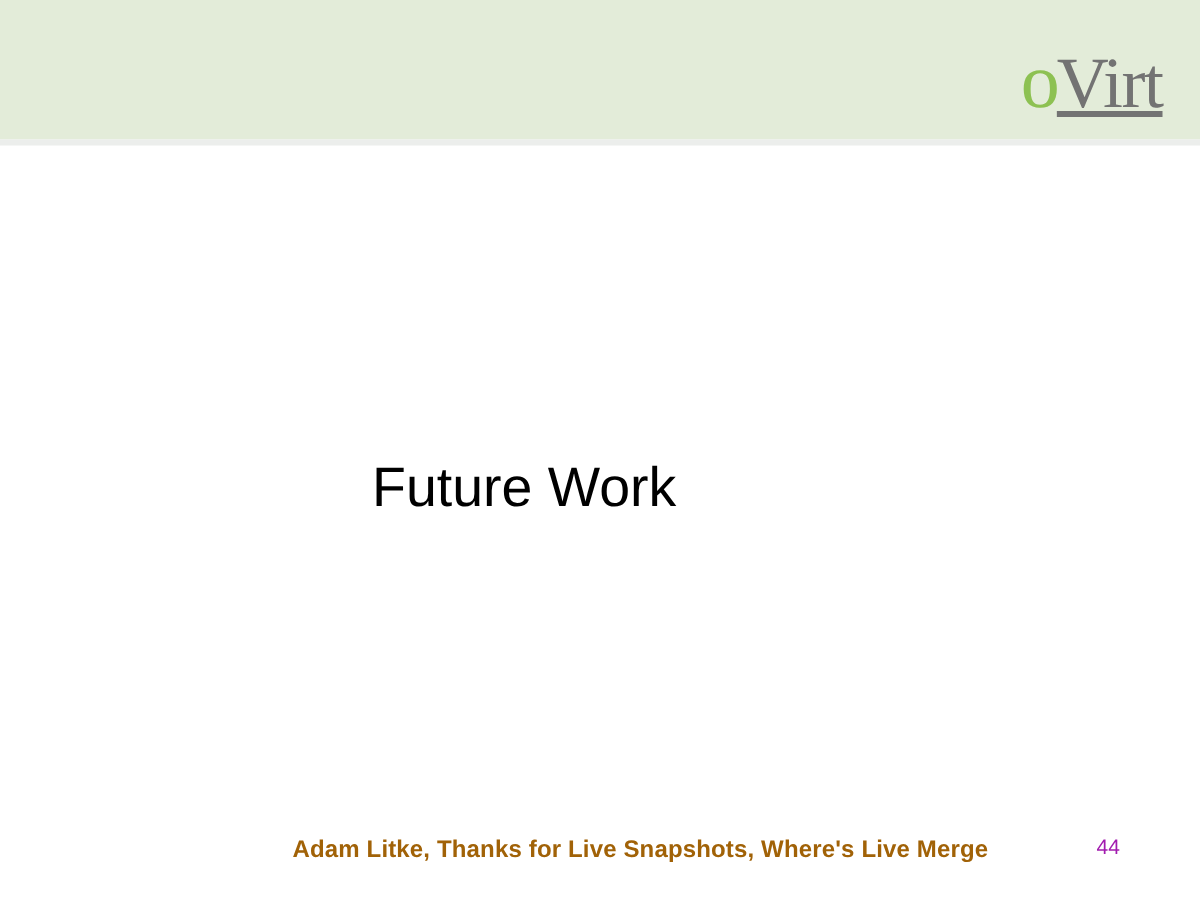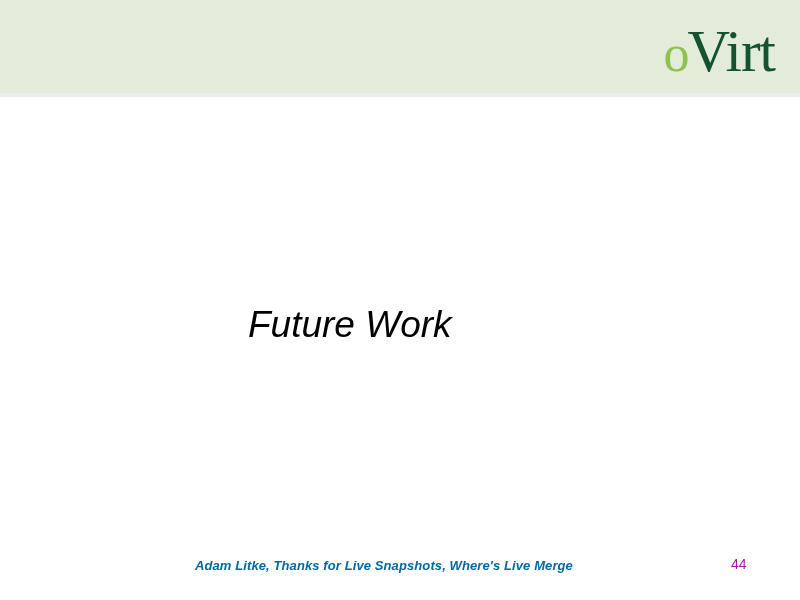--- a/index.html
+++ b/index.html
@@ -47,44 +47,44 @@
     white-space: nowrap;
     user-select: none;
   }
   .logo .logo-o {
     color: #8dc152;
     font-size: 52px;
     vertical-align: baseline;
     letter-spacing: -2px;
   }
   .logo .logo-virt {
-    color: #14532d;
-    font-size: 59px;
+    color: #737373;
+    font-size: 48px;
     vertical-align: baseline;
+    text-decoration: underline;
   }
   
   .content-area {
     position: absolute;
     left: 0;
     top: 97px;
     width: 800px;
     height: 450px;
   }
   .slide-title {
     position: absolute;
     left: 248px;
     top: 206px;
     font-family: "Liberation Sans", sans-serif;
     font-size: 37px;
     font-weight: normal;
     color: #000000;
     line-height: 44px;
     margin: 0;
     white-space: nowrap;
-    font-style: italic;
   }
   .body-placeholder {
     position: absolute;
     left: 248px;
     top: 262px;
     width: 480px;
     height: 250px;
   }
   
   .footer {
@@ -92,26 +92,25 @@
     left: 0;
     bottom: 0;
     width: 800px;
     height: 46px;
   }
   .footer-note {
     position: absolute;
     left: 195px;
     top: 4px;
     font-family: "Liberation Sans", sans-serif;
-    font-size: 13px;
+    font-size: 16px;
     font-weight: bold;
-    color: #0369a1;
+    color: #a16207;
     white-space: nowrap;
     letter-spacing: 0.1px;
-    font-style: italic;
   }
   .page-number {
     position: absolute;
     left: 731px;
     top: 2px;
     font-family: "Liberation Sans", sans-serif;
     font-size: 14px;
     font-weight: normal;
     color: #a21caf;
   }

